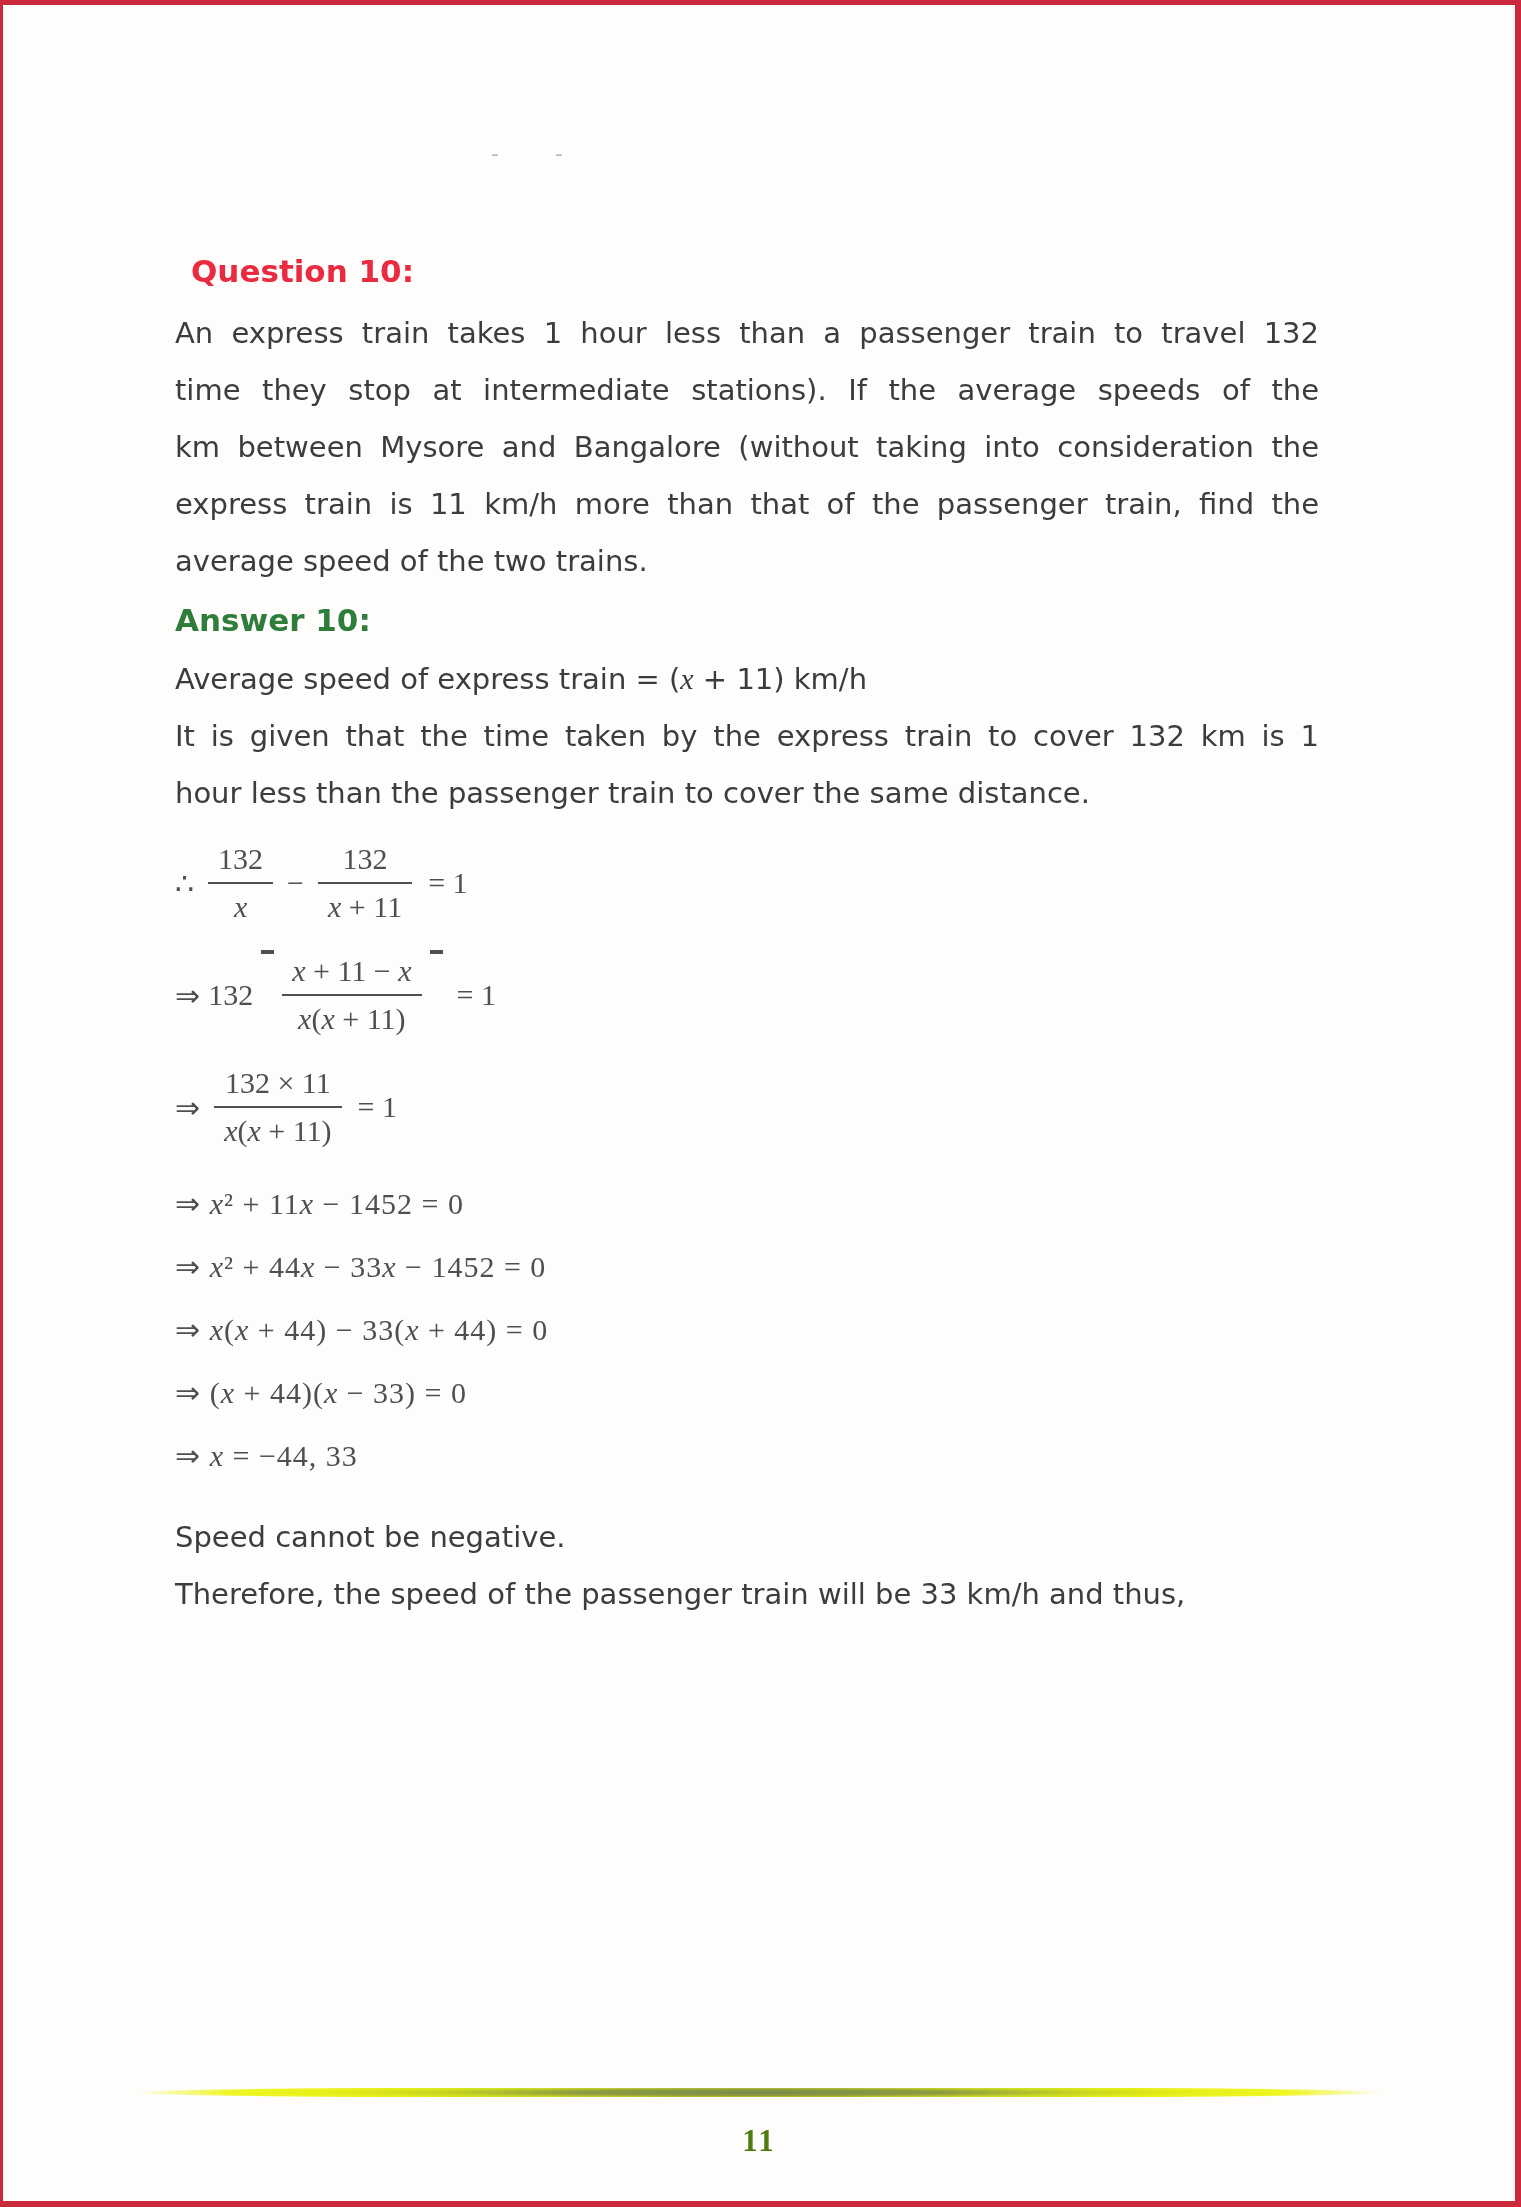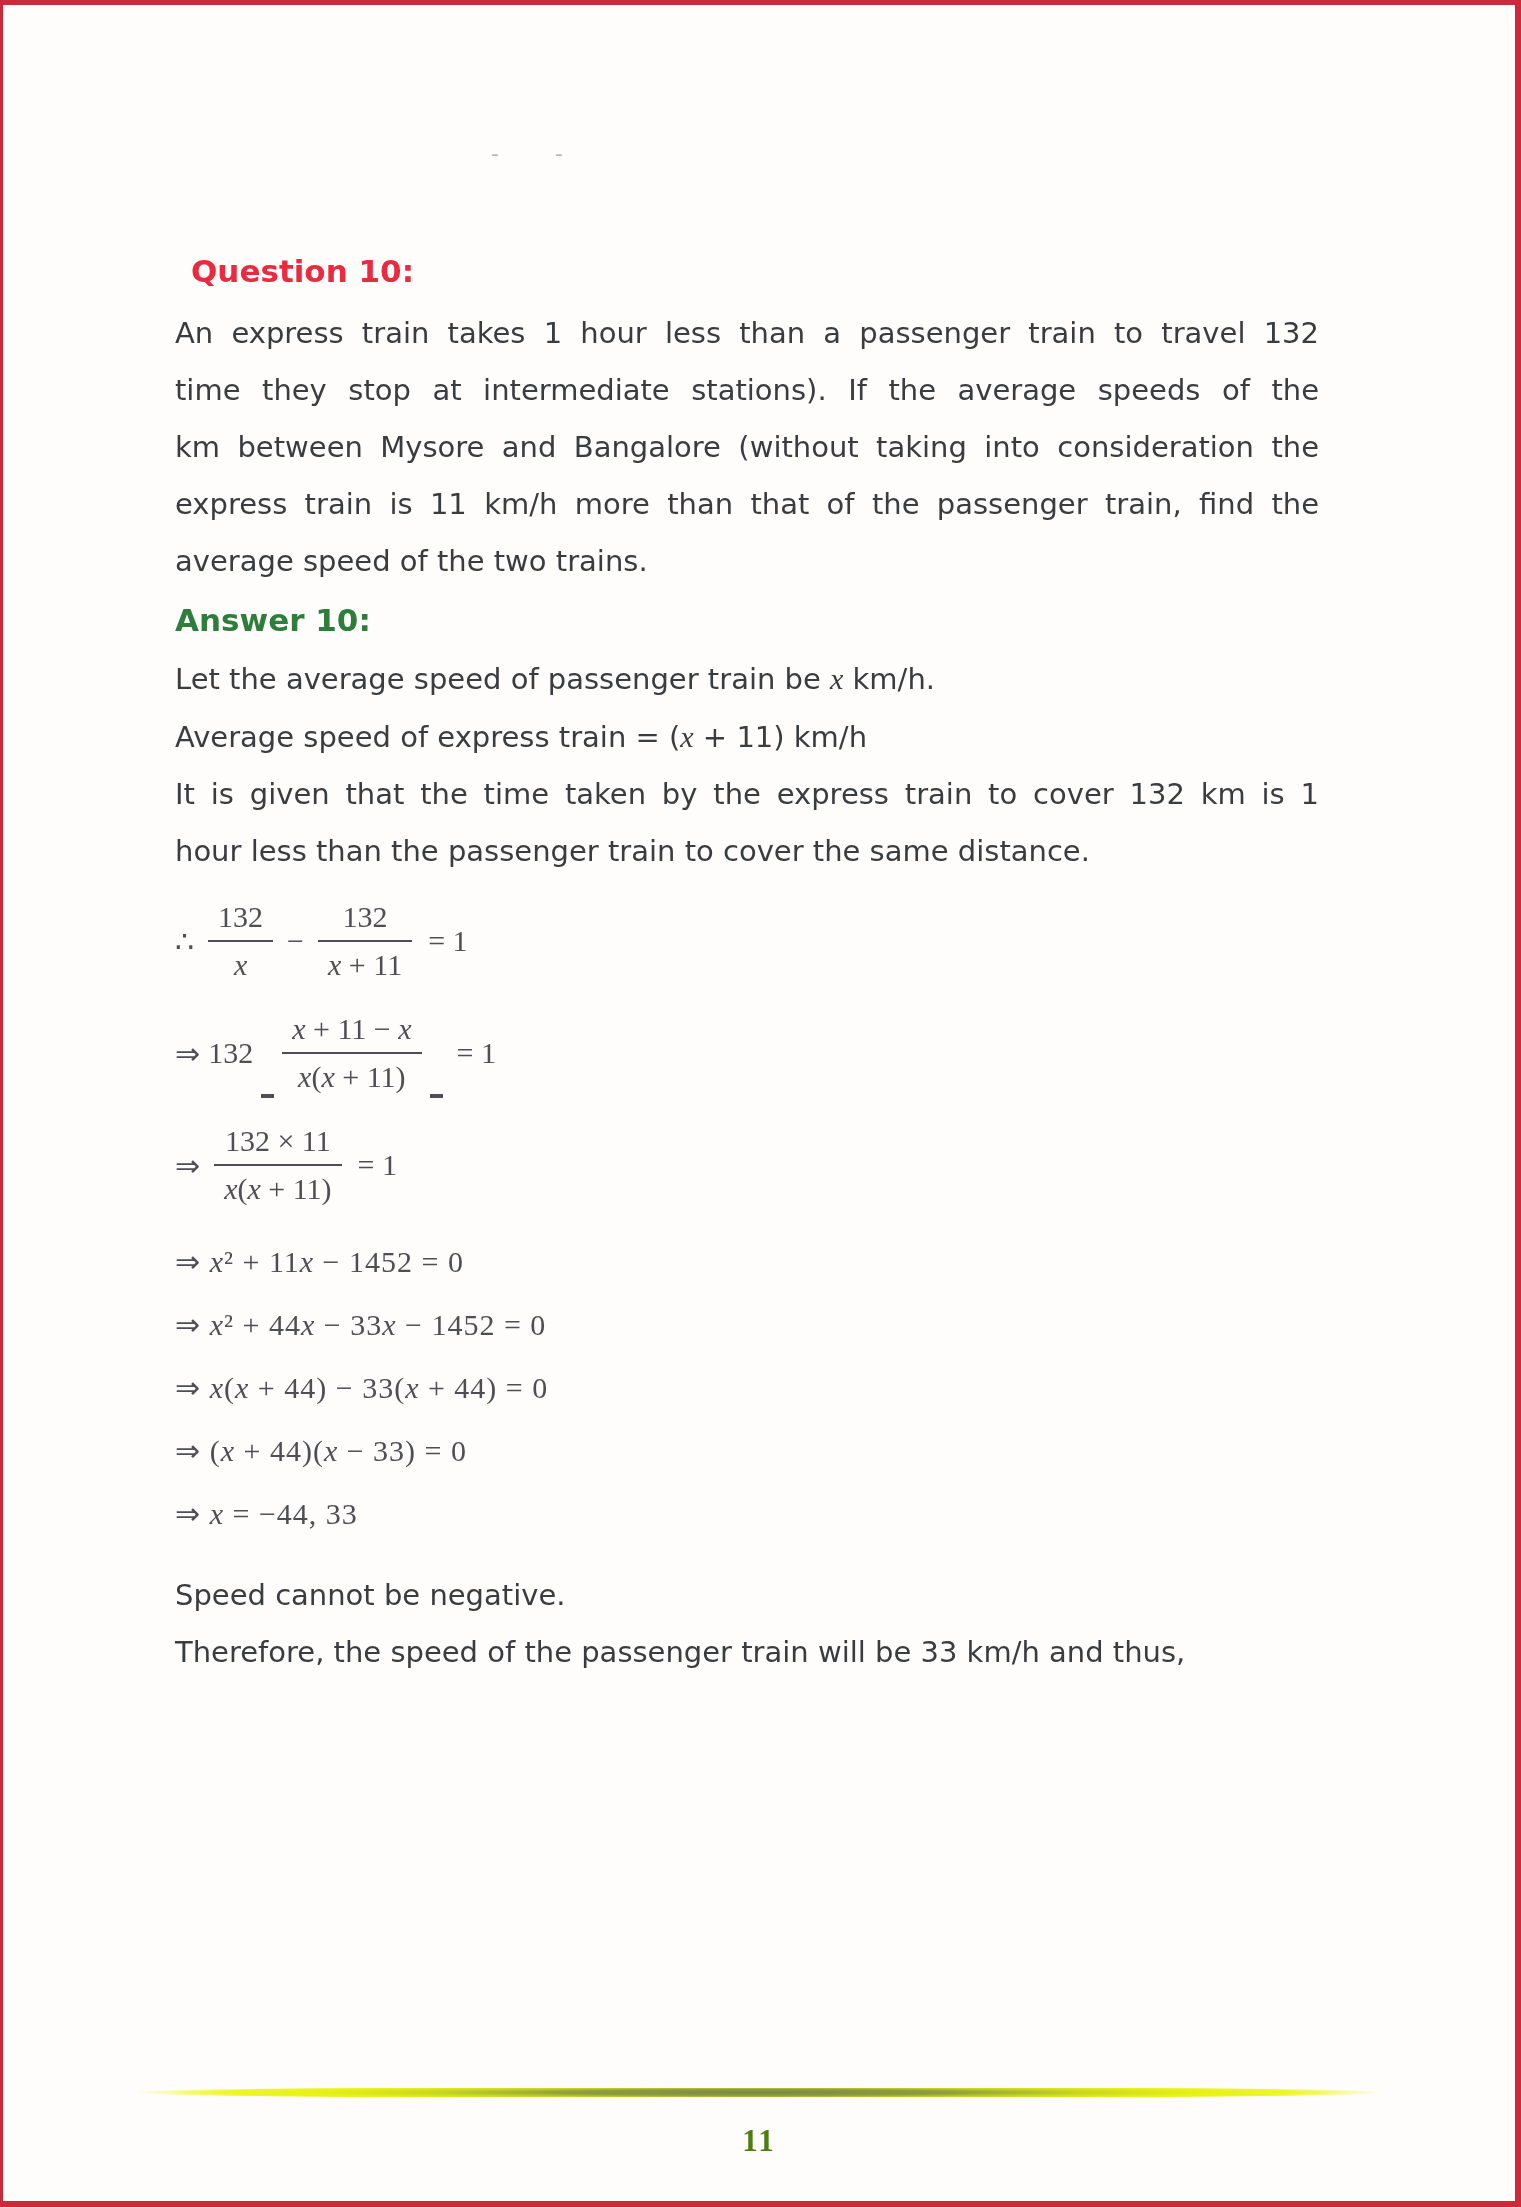--- a/index.html
+++ b/index.html
@@ -91,21 +91,21 @@
   }
   .frac .num {
     padding: 0 10px 6px 10px;
     border-bottom: 2px solid #4e4f54;
   }
   .frac .den { padding: 6px 10px 0 10px; }
 
   .op { margin: 0 8px; }
   .rhs { margin-left: 10px; }
 
-  .brgroup { display: inline-flex; align-items: flex-end; margin: 0 4px; }
+  .brgroup { display: inline-flex; align-items: flex-start; margin: 0 4px; }
   .lbr, .rbr {
     width: 11px;
     border: 2px solid #4e4f54;
     margin: 2px 0;
   }
   .lbr { border-right: none; }
   .rbr { border-left: none; }
   .brgroup .frac { margin: 6px 8px; }
 
   .mathline {
@@ -157,21 +157,20 @@
       <div class="bodyline fill">An express train takes 1 hour less than a passenger train to travel 132</div>
       <div class="bodyline fill">time they stop at intermediate stations). If the average speeds of the</div>
       <div class="bodyline fill">km between Mysore and Bangalore (without taking into consideration the</div>
       <div class="bodyline fill">express train is 11 km/h more than that of the passenger train, find the</div>
       <div class="bodyline">average speed of the two trains.</div>
     </div>
 
     <div class="a-heading">Answer 10:</div>
 
     <div>
-      <div class="bodyline"><span>Let the average speed of passenger train be </span><span class="var">x</span><span> km/h.</span></div>
       <div class="bodyline"><span>Average speed of express train = (</span><span class="var">x</span><span> + 11) km/h</span></div>
       <div class="bodyline fill">It is given that the time taken by the express train to cover 132 km is 1</div>
       <div class="bodyline">hour less than the passenger train to cover the same distance.</div>
     </div>
 
     <div class="math-block">
 
       <div class="eqrow">
         <span class="lead">∴</span>
         <span class="frac">

